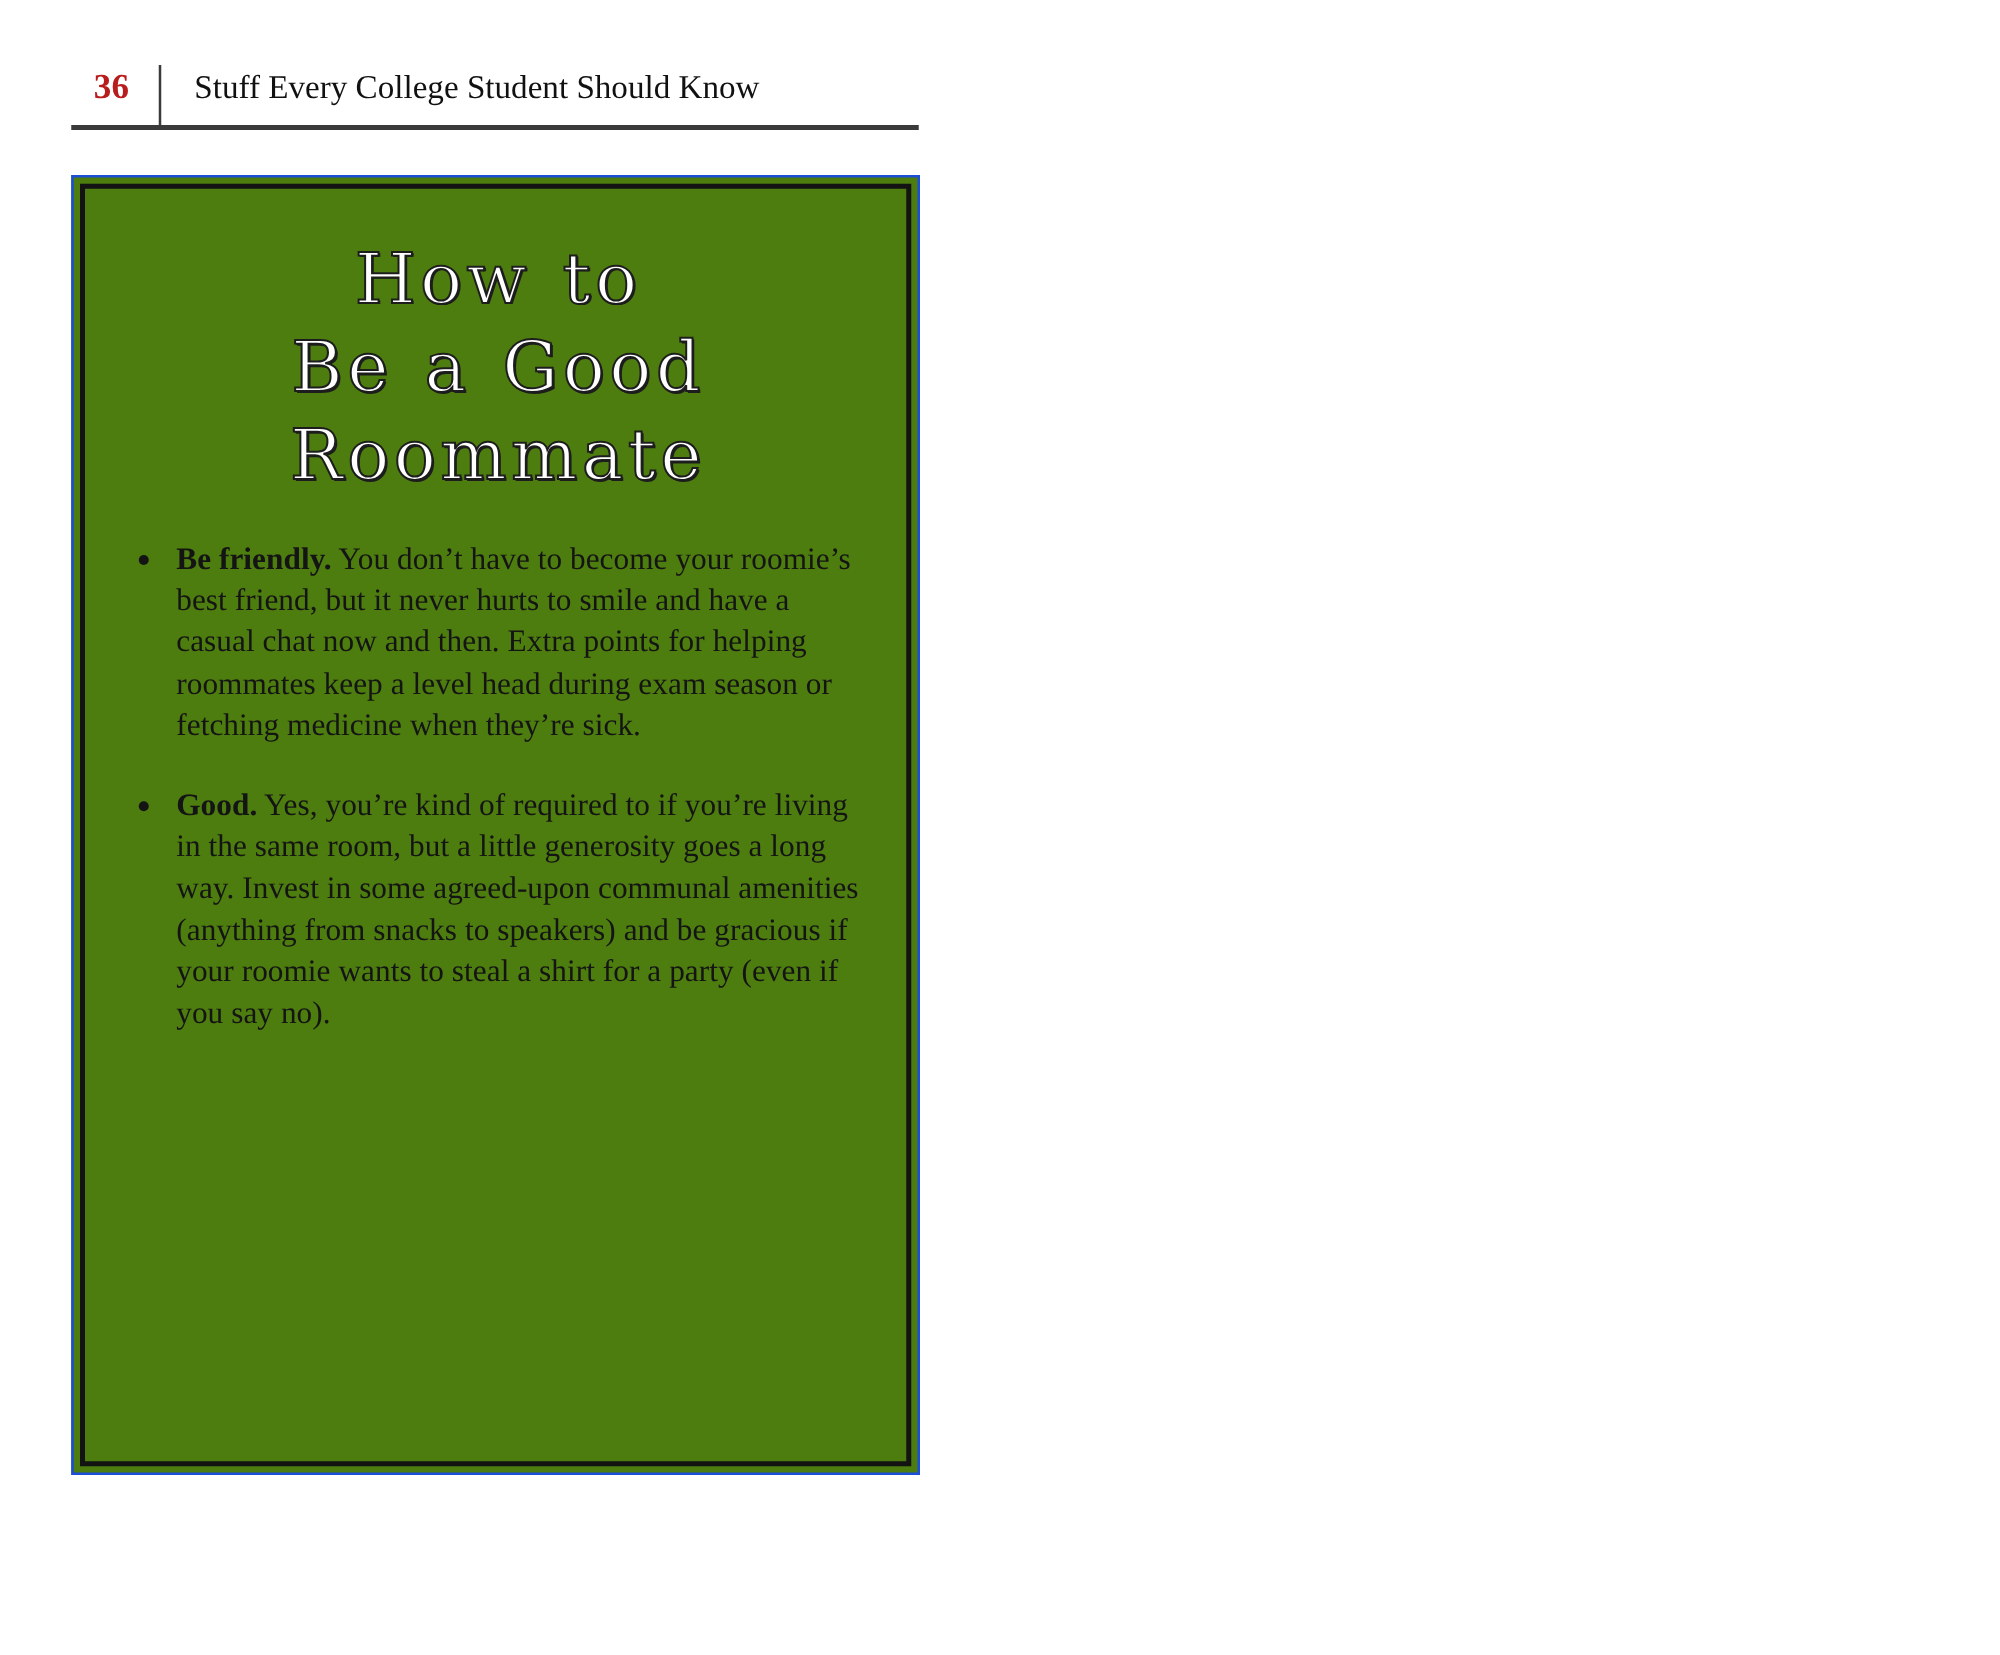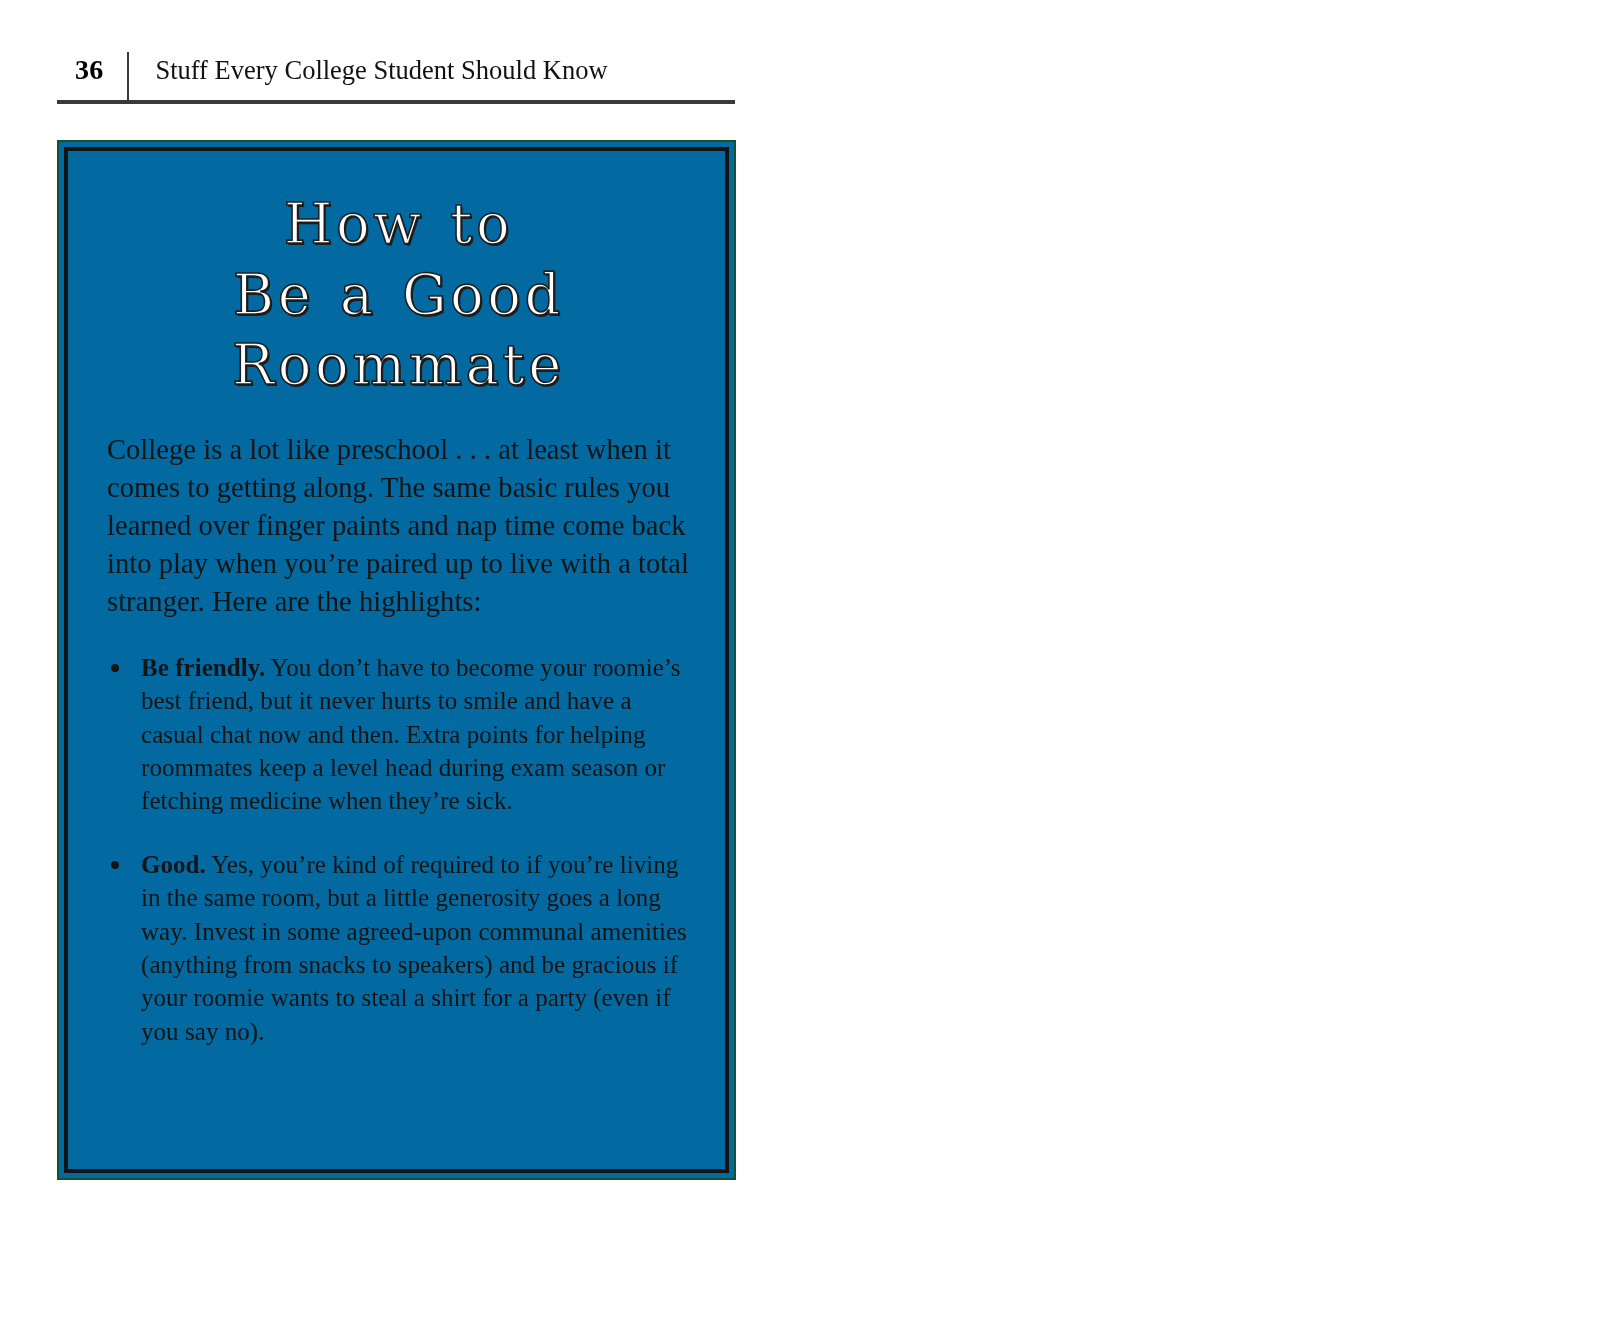--- a/index.html
+++ b/index.html
@@ -44,21 +44,21 @@
     align-items: baseline;
     height: 46px;
   }
   .runhead-left .runhead-inner  { justify-content: flex-start; }
 
   .folio {
     font-size: 28px;
     font-weight: 700;
     letter-spacing: 0.2px;
     line-height: 1;
-    color: #000000;
+    color: #b91c1c;
   }
   .runtitle {
     font-size: 26.5px;
     line-height: 1;
     color: #111;
     white-space: nowrap;
   }
 
   
   .folio-rule {
@@ -77,22 +77,22 @@
   .head-rule {
     position: absolute;
     height: 4px;
     background: #3a3a3a;
   }
   .head-rule-left  { left: 57px;  top: 100px; width: 678px; }
 
   
   .frame {
     position: absolute;
-    border: 2px solid #14532d;
-    background: #0369a1;
+    border: 2px solid #1d4ed8;
+    background: #4d7c0f;
     box-sizing: border-box;
   }
   .frame-left  { left: 57px;  top: 140px; width: 679px; height: 1040px; }
 
   .frame-inner {
     position: absolute;
     left: 5px;
     top: 5px;
     right: 5px;
     bottom: 5px;
@@ -184,21 +184,20 @@
     <div class="head-rule head-rule-left"></div>
 
     <div class="frame frame-left">
       <div class="frame-inner"></div>
       <div class="frame-content">
 
         <h1 class="display-title">How to
 Be a Good
 Roommate</h1>
 
-        <p class="intro">College is a lot like preschool . . . at least when it comes to getting along. The same basic rules you learned over finger paints and nap time come back into play when you’re paired up to live with a total stranger. Here are the highlights:</p>
 
         <ul class="bullets">
           <li>
             <span class="dot"></span>
             <span class="lead">Be friendly.</span><span> You don’t have to become your roomie’s best friend, but it never hurts to smile and have a casual chat now and then. Extra points for helping roommates keep a level head during exam season or fetching medicine when they’re sick.</span>
           </li>
           <li>
             <span class="dot"></span>
             <span class="lead">Good.</span><span> Yes, you’re kind of required to if you’re living in the same room, but a little generosity goes a long way. Invest in some agreed-upon communal amenities (anything from snacks to speakers) and be gracious if your roomie wants to steal a shirt for a party (even if you say no).</span>
           </li>

